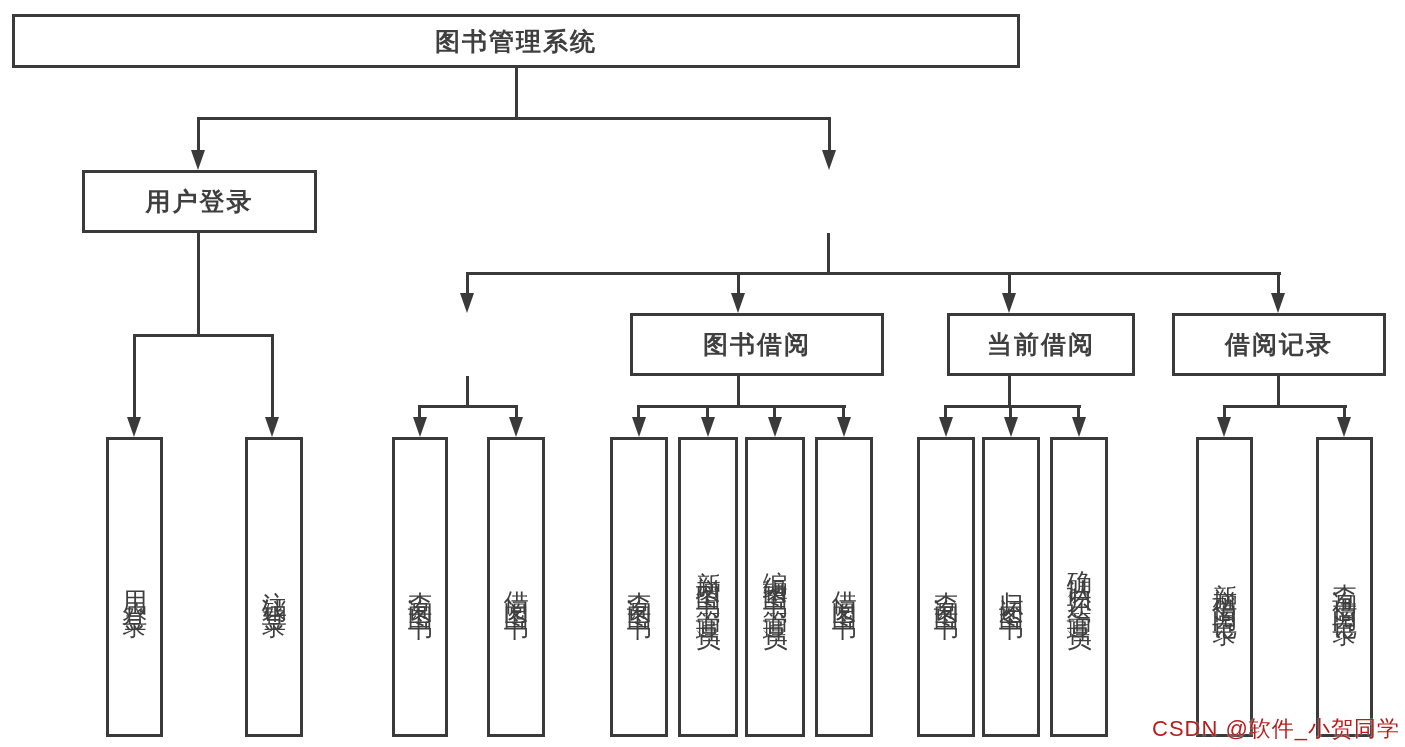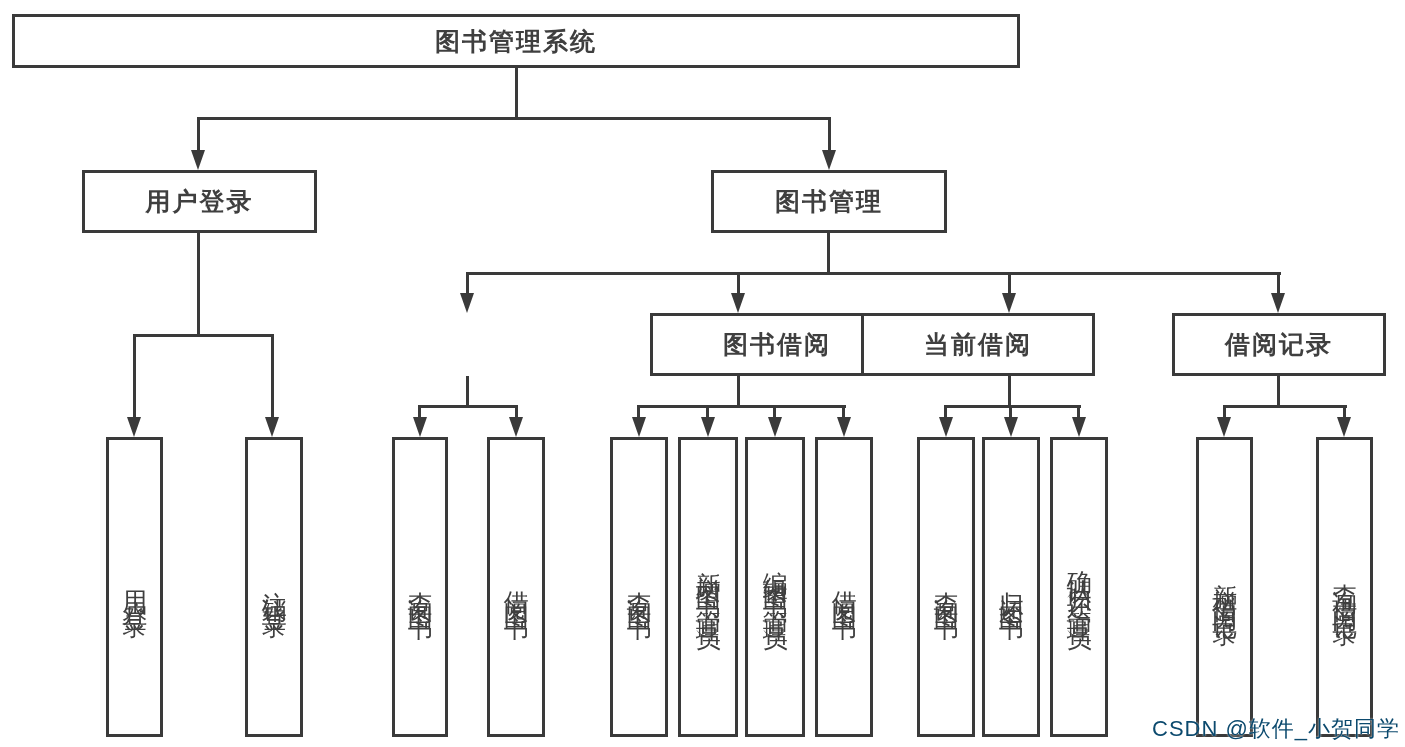--- a/index.html
+++ b/index.html
@@ -44,21 +44,21 @@
     width: 0;
     height: 0;
     border-left: 7px solid transparent;
     border-right: 7px solid transparent;
     border-top: 20px solid #3a3a3a;
     z-index: 3;
   }
   .watermark {
     position: absolute;
     font-size: 22px;
-    color: #0c4a6e;
+    color: #b91c1c;
     letter-spacing: 1px;
     white-space: nowrap;
     z-index: 4;
     text-shadow: 0 0 2px #ffffff;
   }
 </style>
 </head>
 <body>
 
 <div class="canvas">
@@ -66,42 +66,41 @@
   <div class="box hbox" style="left:12px;top:14px;width:1008px;height:54px">图书管理系统</div>
 
   <div class="line" style="left:515px;top:68px;width:3px;height:52px"></div>
   <div class="line" style="left:197px;top:117px;width:634px;height:3px"></div>
   <div class="line" style="left:197px;top:117px;width:3px;height:38px"></div>
   <div class="line" style="left:828px;top:117px;width:3px;height:38px"></div>
   <div class="arrow" style="left:191px;top:150px"></div>
   <div class="arrow" style="left:822px;top:150px"></div>
 
   <div class="box hbox" style="left:82px;top:170px;width:235px;height:63px">用户登录</div>
-  <div class="box hbox" style="left:711px;top:170px;width:236px;height:63px">图书管理</div>
 
   <div class="line" style="left:197px;top:233px;width:3px;height:102px"></div>
   <div class="line" style="left:133px;top:334px;width:141px;height:3px"></div>
   <div class="line" style="left:133px;top:334px;width:3px;height:86px"></div>
   <div class="line" style="left:271px;top:334px;width:3px;height:86px"></div>
   <div class="arrow" style="left:127px;top:417px"></div>
   <div class="arrow" style="left:265px;top:417px"></div>
 
   <div class="line" style="left:827px;top:233px;width:3px;height:41px"></div>
   <div class="line" style="left:466px;top:272px;width:815px;height:3px"></div>
   <div class="line" style="left:466px;top:272px;width:3px;height:26px"></div>
   <div class="line" style="left:737px;top:272px;width:3px;height:26px"></div>
   <div class="line" style="left:1008px;top:272px;width:3px;height:26px"></div>
   <div class="line" style="left:1277px;top:272px;width:3px;height:26px"></div>
   <div class="arrow" style="left:460px;top:293px"></div>
   <div class="arrow" style="left:731px;top:293px"></div>
   <div class="arrow" style="left:1002px;top:293px"></div>
   <div class="arrow" style="left:1271px;top:293px"></div>
 
-  <div class="box hbox" style="left:650px;top:313px;width:254px;height:63px">图书借阅</div>
-  <div class="box hbox" style="left:861px;top:313px;width:234px;height:63px">当前借阅</div>
+  <div class="box hbox" style="left:630px;top:313px;width:254px;height:63px">图书借阅</div>
+  <div class="box hbox" style="left:947px;top:313px;width:188px;height:63px">当前借阅</div>
   <div class="box hbox" style="left:1172px;top:313px;width:214px;height:63px">借阅记录</div>
 
   <div class="line" style="left:466px;top:376px;width:3px;height:32px"></div>
   <div class="line" style="left:418px;top:405px;width:100px;height:3px"></div>
   <div class="line" style="left:418px;top:405px;width:3px;height:15px"></div>
   <div class="line" style="left:515px;top:405px;width:3px;height:15px"></div>
   <div class="arrow" style="left:413px;top:417px"></div>
   <div class="arrow" style="left:509px;top:417px"></div>
 
   <div class="line" style="left:737px;top:376px;width:3px;height:32px"></div>

